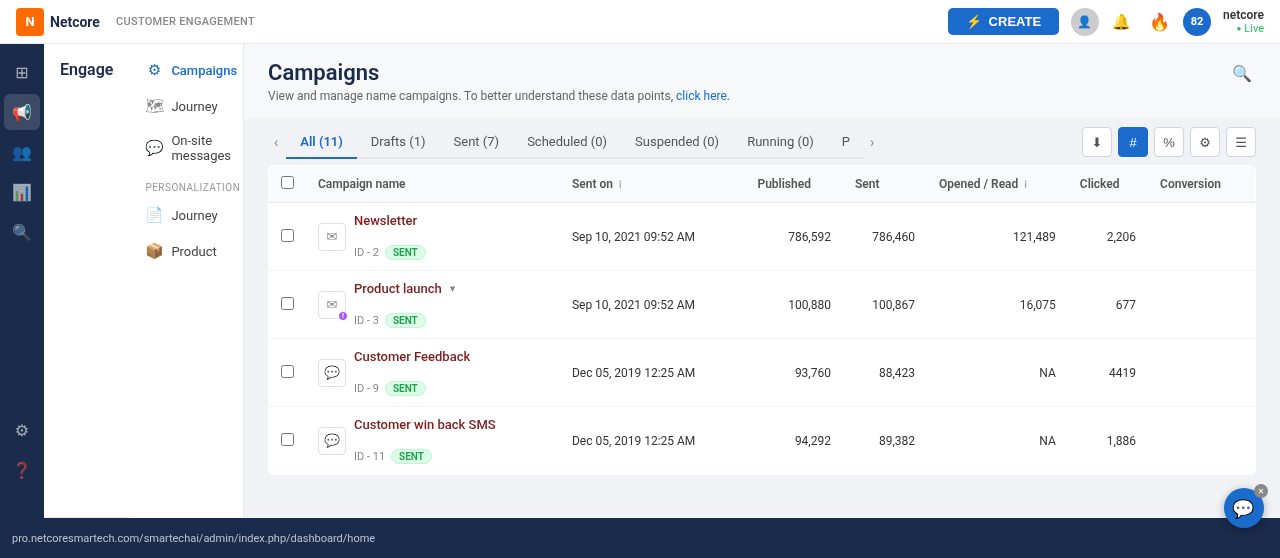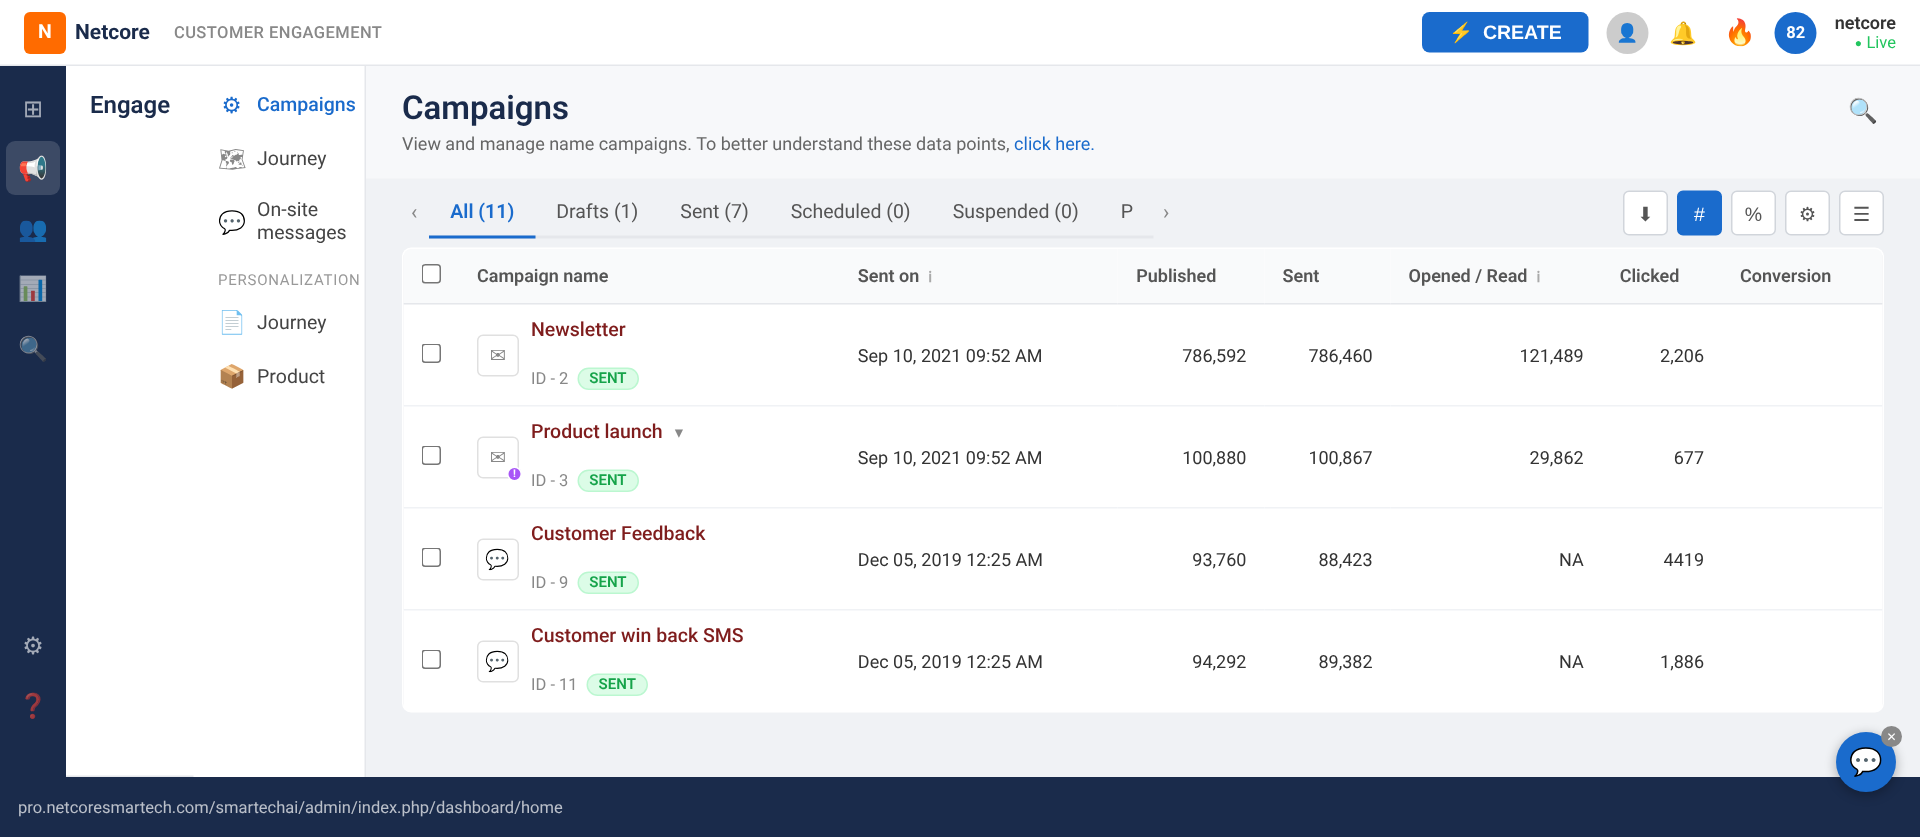--- a/index.html
+++ b/index.html
@@ -444,20 +444,21 @@
       <div class="tabs-and-table">
 
         <div style="display:flex;align-items:center;">
           <span class="tab-chevron tab-prev">‹</span>
           <div class="tabs-row" id="tabs-row">
               <div class="tab-item active">All (11)</div>
               <div class="tab-item">Drafts (1)</div>
               <div class="tab-item">Sent (7)</div>
               <div class="tab-item">Scheduled (0)</div>
               <div class="tab-item">Suspended (0)</div>
+              <div class="tab-item">Running (0)</div>
               <div class="tab-item">P</div>
             </div>
           <span class="tab-chevron">›</span>
 
           <div class="table-toolbar" style="margin-left:auto;">
             <button class="toolbar-btn">⬇</button>
             <button class="toolbar-btn active">#</button>
             <button class="toolbar-btn">%</button>
             <button class="toolbar-btn">⚙</button>
             <button class="toolbar-btn">☰</button>
@@ -521,21 +522,21 @@
         <div class="campaign-id-row">
           <span class="campaign-id">ID - 3</span>
           <span class="status-badge status-sent">SENT</span>
         </div>
       </div>
     </div>
                 </td>
                 <td>Sep 10, 2021 09:52 AM</td>
                 <td class="num-cell">100,880</td>
                 <td class="num-cell">100,867</td>
-                <td class="num-cell">29,862</td>
+                <td class="num-cell">16,075</td>
                 <td class="num-cell">677</td>
                 <td></td>
               </tr>
               <tr>
                 <td><input type="checkbox" style=""></td>
                 <td>
     <div class="campaign-name-cell">
       <div class="campaign-icon">
         💬
         

